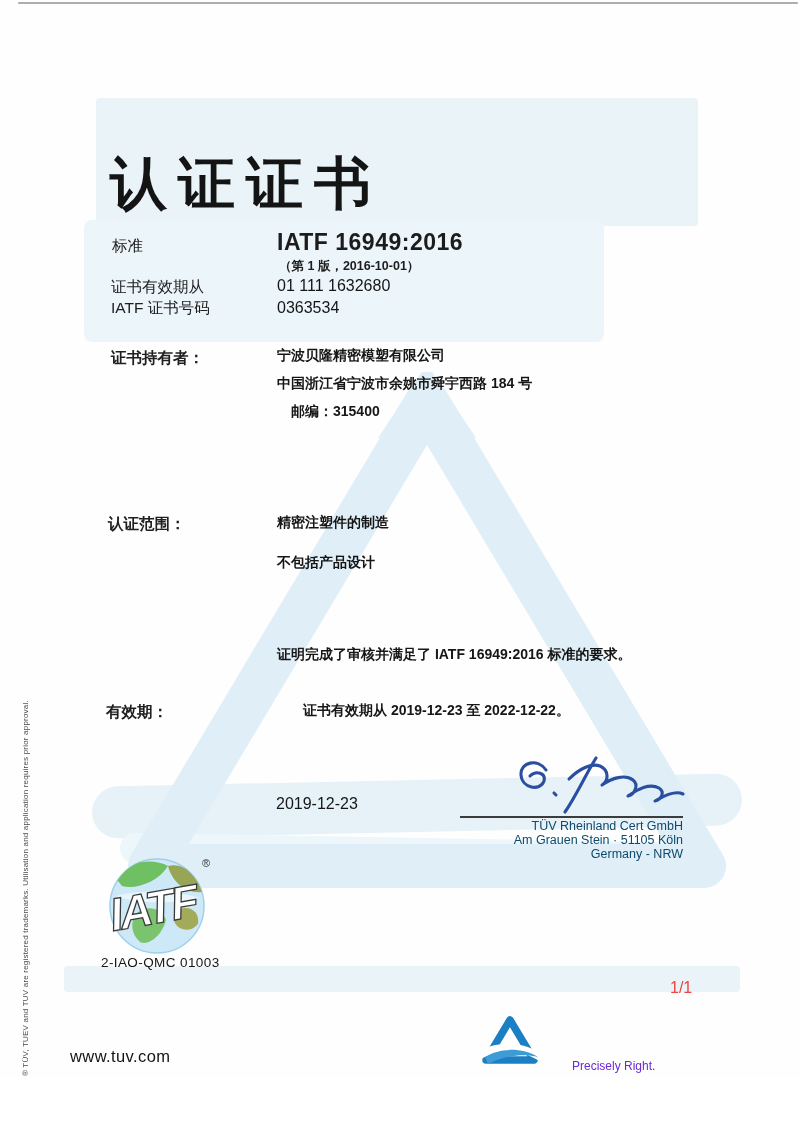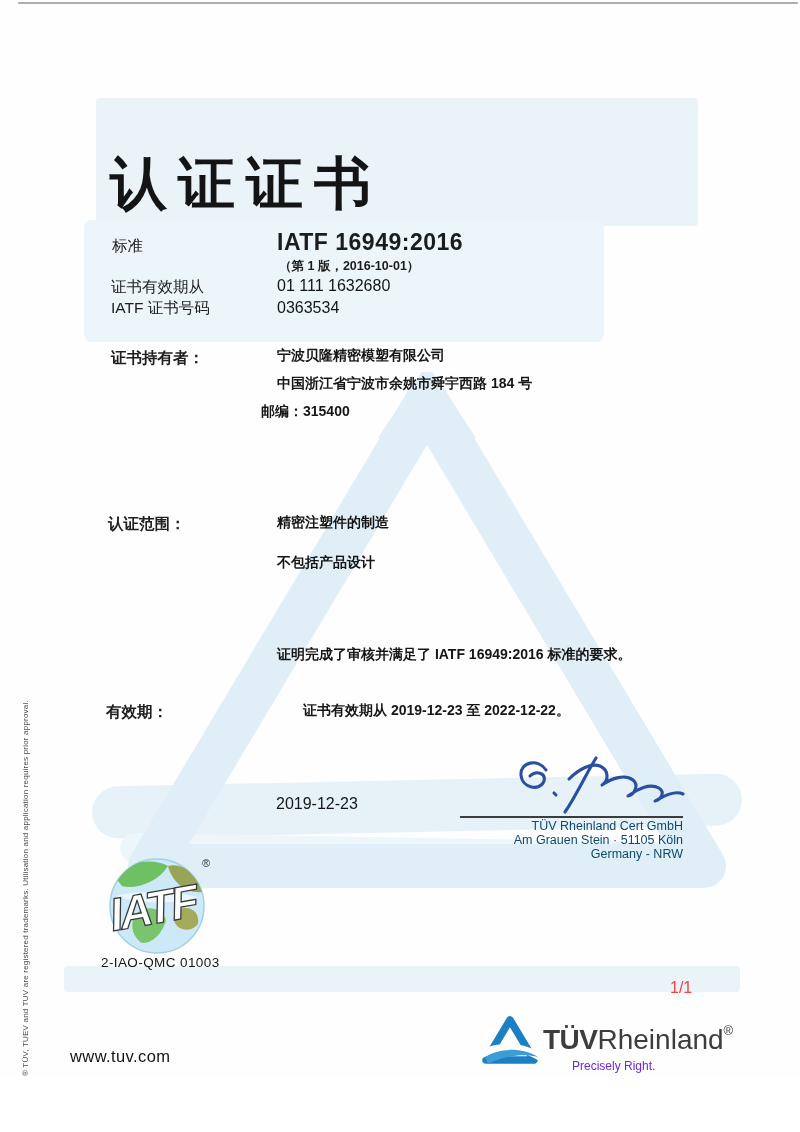--- a/index.html
+++ b/index.html
@@ -69,21 +69,21 @@
   <div class="abs standard-edition">（第 1 版，2016-10-01）</div>
 
   <div class="abs lbl" style="left:111px;top:277px;font-weight:500;">证书有效期从</div>
   <div class="abs val" style="left:277px;top:277px;font-size:16px;">01 111 1632680</div>
   <div class="abs lbl" style="left:111px;top:298px;font-weight:500;">IATF 证书号码</div>
   <div class="abs val" style="left:277px;top:299px;font-size:16px;">0363534</div>
 
   <div class="abs lbl" style="left:111px;top:348px;">证书持有者：</div>
   <div class="abs val bold" style="left:277px;top:347px;">宁波贝隆精密模塑有限公司</div>
   <div class="abs val bold" style="left:277px;top:375px;">中国浙江省宁波市余姚市舜宇西路 184 号</div>
-  <div class="abs val bold" style="left:261px;top:403px;">邮编：315400</div>
+  <div class="abs val bold" style="left:291px;top:403px;">邮编：315400</div>
 
   <div class="abs lbl bold" style="left:108px;top:514px;">认证范围：</div>
   <div class="abs val bold" style="left:277px;top:514px;">精密注塑件的制造</div>
   <div class="abs val bold" style="left:277px;top:554px;">不包括产品设计</div>
 
   <div class="abs val bold" style="left:277px;top:646px;">证明完成了审核并满足了 IATF 16949:2016 标准的要求。</div>
 
   <div class="abs lbl bold" style="left:106px;top:702px;">有效期：</div>
   <div class="abs val bold" style="left:277px;top:702px;margin-left:26px;">证书有效期从 2019-12-23 至 2022-12-22。</div>
 
@@ -128,18 +128,15 @@
 
   <div class="abs page-num">1/1</div>
 
   <div class="abs website">www.tuv.com</div>
 
   <svg class="abs content" style="left:481px;top:1014px;z-index:2;" width="58" height="52" viewBox="0 0 58 52">
     <path d="M29 6 L53 46 L5 46 Z" fill="none" stroke="#1c7fc4" stroke-width="7.5" stroke-linejoin="round"></path>
     <path d="M0 36 C 18 27 40 28 58 38 L58 47 C 40 35 18 36 0 45 Z" fill="#ffffff"></path>
     <path d="M4 43 C 20 33 42 34 57 43 C 42 39 22 42 7 50 Z" fill="#3d9bd6"></path>
   </svg>
-  <div class="abs brand-text">
-    <span class="brand-bold">TÜV</span><span>Rheinland</span><span class="brand-reg">®</span>
-  </div>
   <div class="abs brand-tagline">Precisely Right.</div>
 
 </div>
 
 </body></html>

